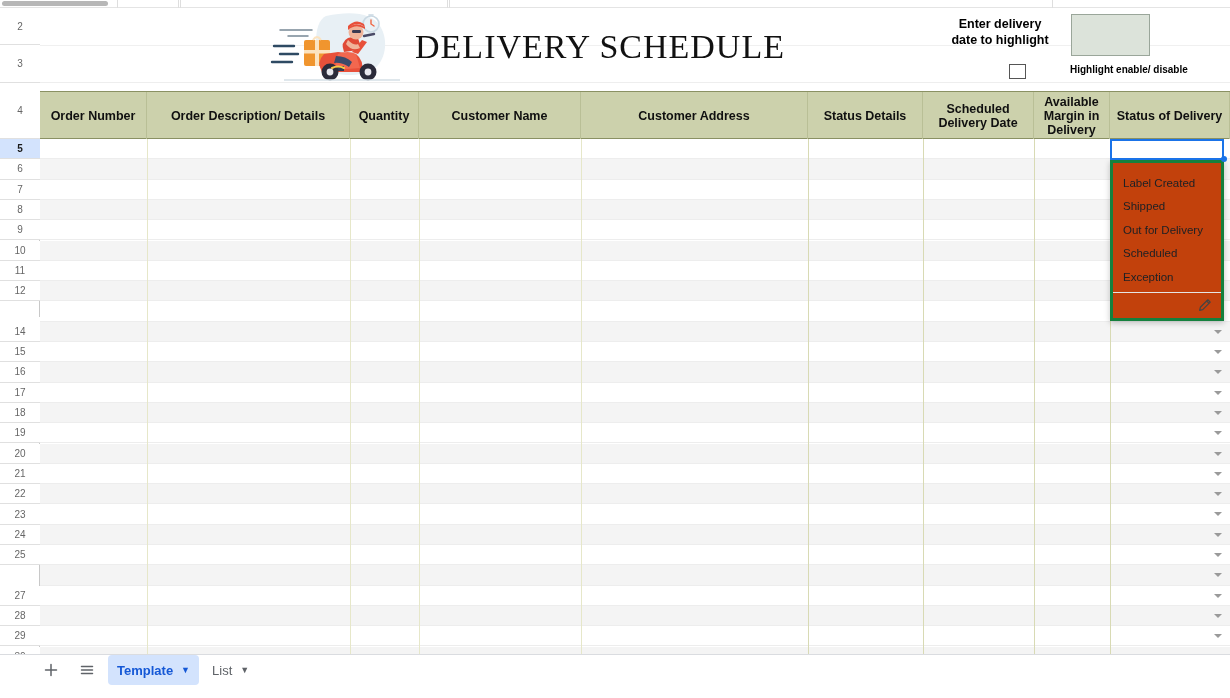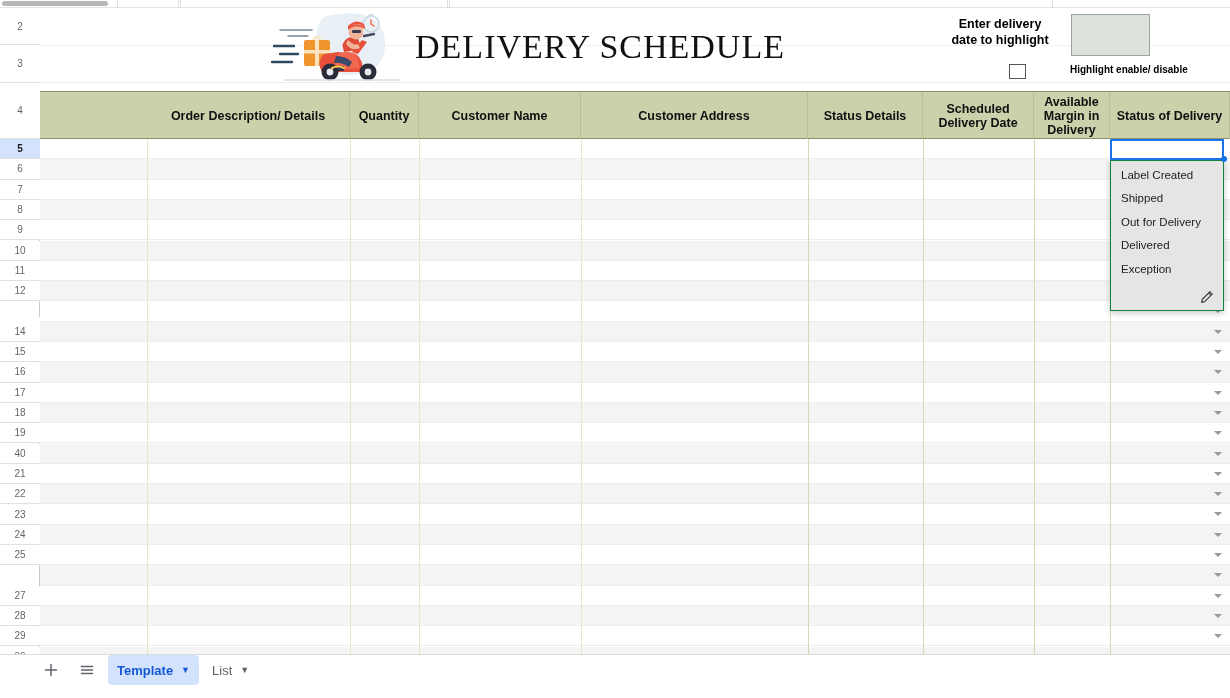--- a/index.html
+++ b/index.html
@@ -218,25 +218,25 @@
     width: 6px; height: 6px;
     border-radius: 50%;
     background: #1a73e8;
     z-index: 13;
   }
 
   .dropdown {
     position: absolute;
     left: 1070px; top: 21px;
     width: 114px;
-    background: #e5e5e5;
-    border: 1px solid #15803d;
+    background: #c2410c;
+    border: 3px solid #15803d;
     box-shadow: 0 2px 6px rgba(0,0,0,0.22);
     z-index: 11;
-    padding-top: 2px;
+    padding-top: 8px;
   }
   .dd-item {
     height: 23.5px;
     display: flex;
     align-items: center;
     padding-left: 10px;
     font-size: 11.5px;
     color: #202124;
     white-space: nowrap;
   }
@@ -304,21 +304,21 @@
         <div class="rowhead" style="top: 232.5px; height: 20.3px;">10</div>
         <div class="rowhead" style="top: 252.8px; height: 20.3px;">11</div>
         <div class="rowhead" style="top: 273.1px; height: 20.3px;">12</div>
         <div class="rowhead" style="top: 309px; height: 20.3px;">13</div>
         <div class="rowhead" style="top: 313.7px; height: 20.3px;">14</div>
         <div class="rowhead" style="top: 334px; height: 20.3px;">15</div>
         <div class="rowhead" style="top: 354.3px; height: 20.3px;">16</div>
         <div class="rowhead" style="top: 374.6px; height: 20.3px;">17</div>
         <div class="rowhead" style="top: 394.9px; height: 20.3px;">18</div>
         <div class="rowhead" style="top: 415.2px; height: 20.3px;">19</div>
-        <div class="rowhead" style="top: 435.5px; height: 20.3px;">40</div>
+        <div class="rowhead" style="top: 435.5px; height: 20.3px;">20</div>
         <div class="rowhead" style="top: 455.8px; height: 20.3px;">21</div>
         <div class="rowhead" style="top: 476.1px; height: 20.3px;">22</div>
         <div class="rowhead" style="top: 496.4px; height: 20.3px;">23</div>
         <div class="rowhead" style="top: 516.7px; height: 20.3px;">24</div>
         <div class="rowhead" style="top: 537px; height: 20.3px;">25</div>
         <div class="rowhead" style="top: 583px; height: 20.3px;">26</div>
         <div class="rowhead" style="top: 577.6px; height: 20.3px;">27</div>
         <div class="rowhead" style="top: 597.9px; height: 20.3px;">28</div>
         <div class="rowhead" style="top: 618.2px; height: 20.3px;">29</div>
         <div class="rowhead" style="top: 638.5px; height: 20.3px;">30</div>
@@ -376,20 +376,21 @@
           <div>date to highlight</div>
         </div>
 
         <div class="hl-date-box"></div>
 
         <div class="hl-check"></div>
         <div class="hl-toggle-label">Highlight enable/ disable</div>
       </div>
 
       <div class="hdr" id="hdr">
+          <div class="hdr-cell" style="left: 0px; width: 107px;">Order Number</div>
           <div class="hdr-cell" style="left: 107px; width: 203px;">Order Description/ Details</div>
           <div class="hdr-cell" style="left: 310px; width: 69px;">Quantity</div>
           <div class="hdr-cell" style="left: 379px; width: 162px;">Customer Name</div>
           <div class="hdr-cell" style="left: 541px; width: 227px;">Customer Address</div>
           <div class="hdr-cell" style="left: 768px; width: 115px;">Status Details</div>
           <div class="hdr-cell" style="left: 883px; width: 111px;">Scheduled Delivery Date</div>
           <div class="hdr-cell" style="left: 994px; width: 76px;">Available Margin in Delivery</div>
           <div class="hdr-cell" style="left: 1070px; width: 120px;">Status of Delivery</div>
         </div>
 
@@ -448,21 +449,21 @@
         </div>
 
       <div style="position:absolute;left:0;top:131px;width:1190px;height:515px;pointer-events:none;z-index:10">
         <div class="selcell"></div>
         <div class="fill-handle"></div>
 
         <div class="dropdown" id="dropdown" style="pointer-events: auto;">
             <div class="dd-item">Label Created</div>
             <div class="dd-item">Shipped</div>
             <div class="dd-item">Out for Delivery</div>
-            <div class="dd-item">Delivered</div>
+            <div class="dd-item">Scheduled</div>
             <div class="dd-item">Exception</div>
             <div class="dd-sep"></div>
             <div class="dd-foot">
               <span class="pencil"><svg width="15" height="15" viewBox="0 0 16 16">
                   <path d="M11.6 1.9l2.5 2.5-8 8-3.3.8.8-3.3z" fill="none" stroke="#444" stroke-width="1.3" stroke-linejoin="round"></path>
                   <path d="M10.3 3.2l2.5 2.5" stroke="#444" stroke-width="1.3"></path>
                 </svg></span>
             </div>
           </div>
       </div>

